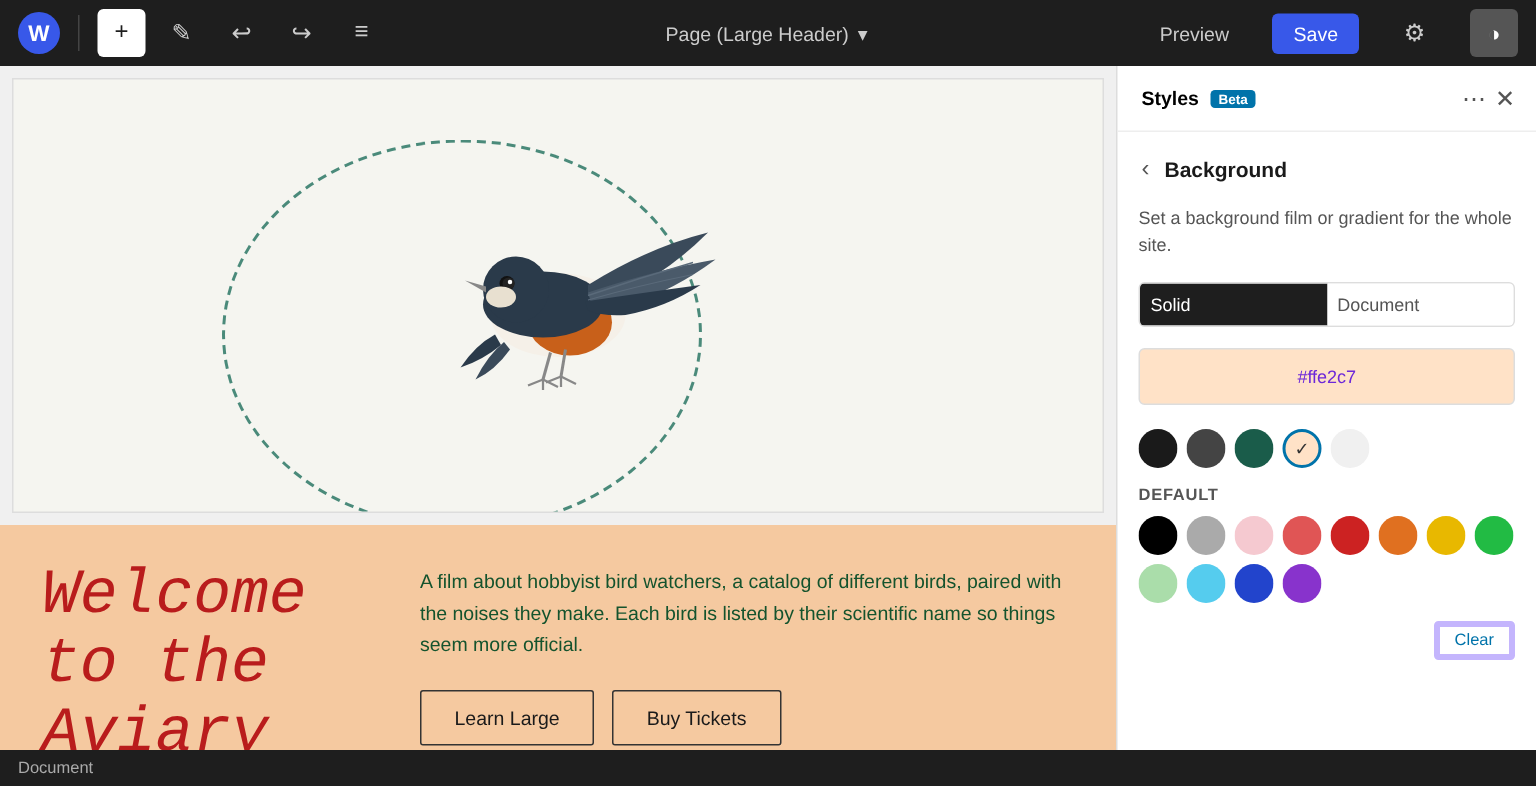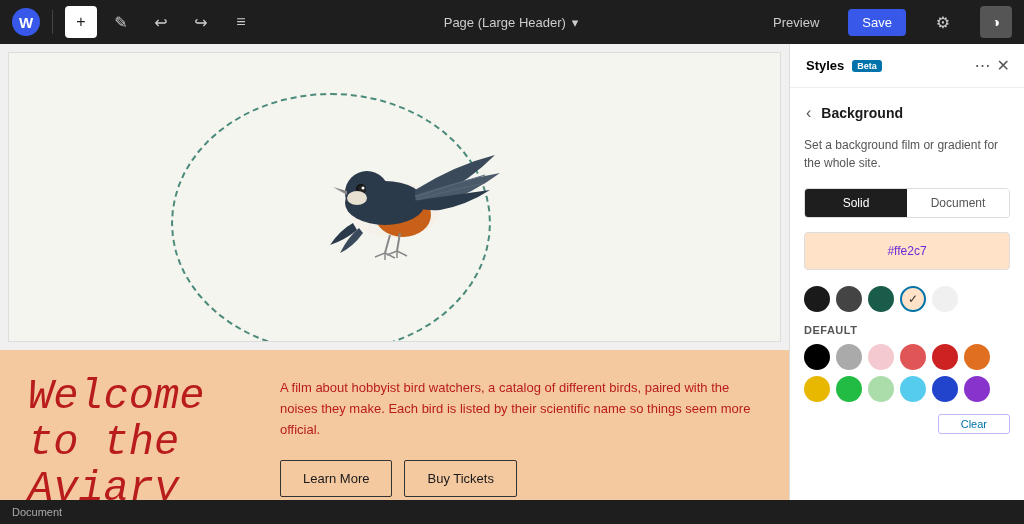--- a/index.html
+++ b/index.html
@@ -81,37 +81,37 @@
     .page-body {
       background: #f5c9a0; flex: 1; padding: 24px 28px 24px 28px; display: flex; gap: 32px; align-items: flex-start;
     }
     .page-title-area { flex: 0 0 auto; width: 220px; }
     .page-title {
       font-family: Liberation Mono, monospace;
       font-size: 42px; line-height: 1.1; font-style: italic; color: #b91c1c; font-weight: 400;
     }
     .page-desc-area { flex: 1; padding-top: 4px; }
     .page-desc {
-      font-size: 13px; color: #b91c1c; line-height: 1.6; margin-bottom: 20px;
+      font-size: 13px; color: #14532d; line-height: 1.6; margin-bottom: 20px;
     }
     .page-buttons { display: flex; gap: 12px; }
     .page-btn {
       padding: 10px 22px; border: 1.5px solid #333; background: transparent;
       font-size: 13px; cursor: pointer; border-radius: 2px; color: #1a1a1a;
     }
 
     
     .status-bar {
       height: 24px; background: #1e1e1e; display: flex; align-items: center;
       padding: 0 12px; color: #aaa; font-size: 11px; flex-shrink: 0;
     }
 
     
     .right-panel {
-      width: 235px; background: #fff; border-left: 1px solid #ddd;
+      width: 280px; background: #fff; border-left: 1px solid #ddd;
       display: flex; flex-direction: column; flex-shrink: 0; overflow-y: auto;
     }
     .panel-header {
       display: flex; align-items: center; padding: 10px 14px; border-bottom: 1px solid #eee;
       gap: 6px;
     }
     .panel-tab {
       font-size: 13px; color: #333; cursor: pointer; padding: 4px 2px;
     }
     .panel-tab.active { font-weight: 600; color: #000; }
@@ -139,21 +139,21 @@
       font-size: 14px; font-weight: 600; color: #1a1a1a;
     }
     .panel-desc {
       font-size: 12px; color: #555; line-height: 1.5; margin-bottom: 16px;
     }
     .toggle-group {
       display: flex; border: 1px solid #ddd; border-radius: 4px; overflow: hidden;
       margin-bottom: 14px; width: 100%;
     }
     .toggle-option {
-      flex: 1; padding: 7px; text-align: center; font-size: 12px; cursor: pointer;
+      flex: 1; padding: 7px; text-align: left; font-size: 12px; cursor: pointer;
       background: #fff; border: none; color: #555;
     }
     .toggle-option.active {
       background: #1e1e1e; color: #fff; font-weight: 500;
     }
     .color-preview-box {
       width: 100%; height: 38px; border-radius: 4px; border: 1px solid #ddd;
       display: flex; align-items: center; padding: 0 10px; margin-bottom: 16px;
       cursor: pointer; background: #ffe2c7;
     }
@@ -171,22 +171,22 @@
       width: 26px; height: 26px; border-radius: 50%; cursor: pointer; border: 2px solid transparent;
       position: relative; display: flex; align-items: center; justify-content: center;
     }
     .color-swatch.selected { border-color: #0073aa; }
     .color-swatch.has-check::after {
       content: '✓'; color: white; font-size: 12px; position: absolute;
     }
     .color-swatch.light-check::after { color: #333; }
 
     .clear-btn {
-      background: none; border: 1px solid #c4b5fd; color: #0073aa;
-      font-size: 11px; padding: 3px 22px; border-radius: 3px; cursor: pointer;
+      background: none; border: 4px solid #c4b5fd; color: #0073aa;
+      font-size: 11px; padding: 3px 10px; border-radius: 3px; cursor: pointer;
       display: block; margin-left: auto;
     }
   </style>
 </head>
 <body>
 
 <div class="toolbar">
   <div class="wp-logo">
     <span>W</span>
   </div>
@@ -272,21 +272,21 @@
       </div>
     </div>
 
     <div class="page-body">
       <div class="page-title-area">
         <h1 class="page-title">Welcome to the Aviary</h1>
       </div>
       <div class="page-desc-area">
         <p class="page-desc">A film about hobbyist bird watchers, a catalog of different birds, paired with the noises they make. Each bird is listed by their scientific name so things seem more official.</p>
         <div class="page-buttons">
-          <button class="page-btn">Learn More</button>
+          <button class="page-btn">Learn Large</button>
           <button class="page-btn">Buy Tickets</button>
         </div>
       </div>
     </div>
   </div>
 
   <div class="right-panel">
     <div class="panel-header">
       <span class="panel-tab active">Styles</span>
       <span class="beta-badge">Beta</span>

